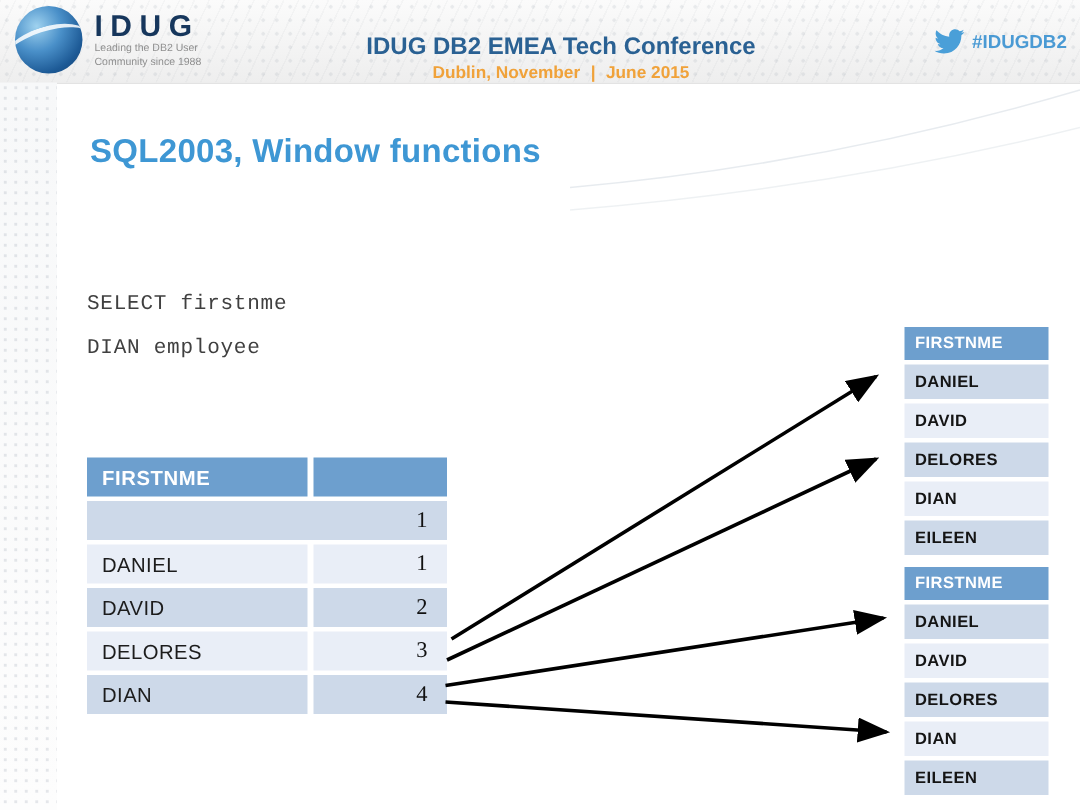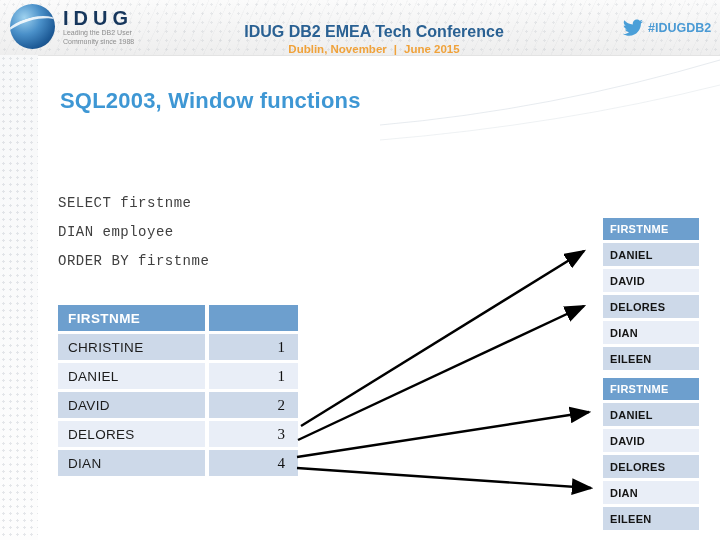--- a/index.html
+++ b/index.html
@@ -107,30 +107,28 @@
   <svg class="swoosh" width="340" height="90" viewBox="0 0 340 90">
     <path d="M0,70 Q170,55 340,5" stroke="rgba(160,175,190,0.25)" fill="none" stroke-width="1"></path>
     <path d="M0,85 Q180,70 340,30" stroke="rgba(160,175,190,0.18)" fill="none" stroke-width="1"></path>
   </svg>
 
   <h1 class="slide-title">SQL2003, Window functions</h1>
 
   <div class="code">
     <div class="code-line">SELECT firstnme</div>
     <div class="code-line">DIAN employee</div>
-    <div class="code-line">ORDER BY firstnme</div>
   </div>
 
   <div class="result-table">
     <div class="rt-row rt-head">
       <div class="rt-cell rt-name">FIRSTNME</div>
       <div class="rt-cell rt-val"></div>
     </div>
     <div class="rt-row row-odd">
-      <div class="rt-cell rt-name">CHRISTINE</div>
       <div class="rt-cell rt-val">1</div>
     </div>
     <div class="rt-row row-even">
       <div class="rt-cell rt-name">DANIEL</div>
       <div class="rt-cell rt-val">1</div>
     </div>
     <div class="rt-row row-odd">
       <div class="rt-cell rt-name">DAVID</div>
       <div class="rt-cell rt-val">2</div>
     </div>

